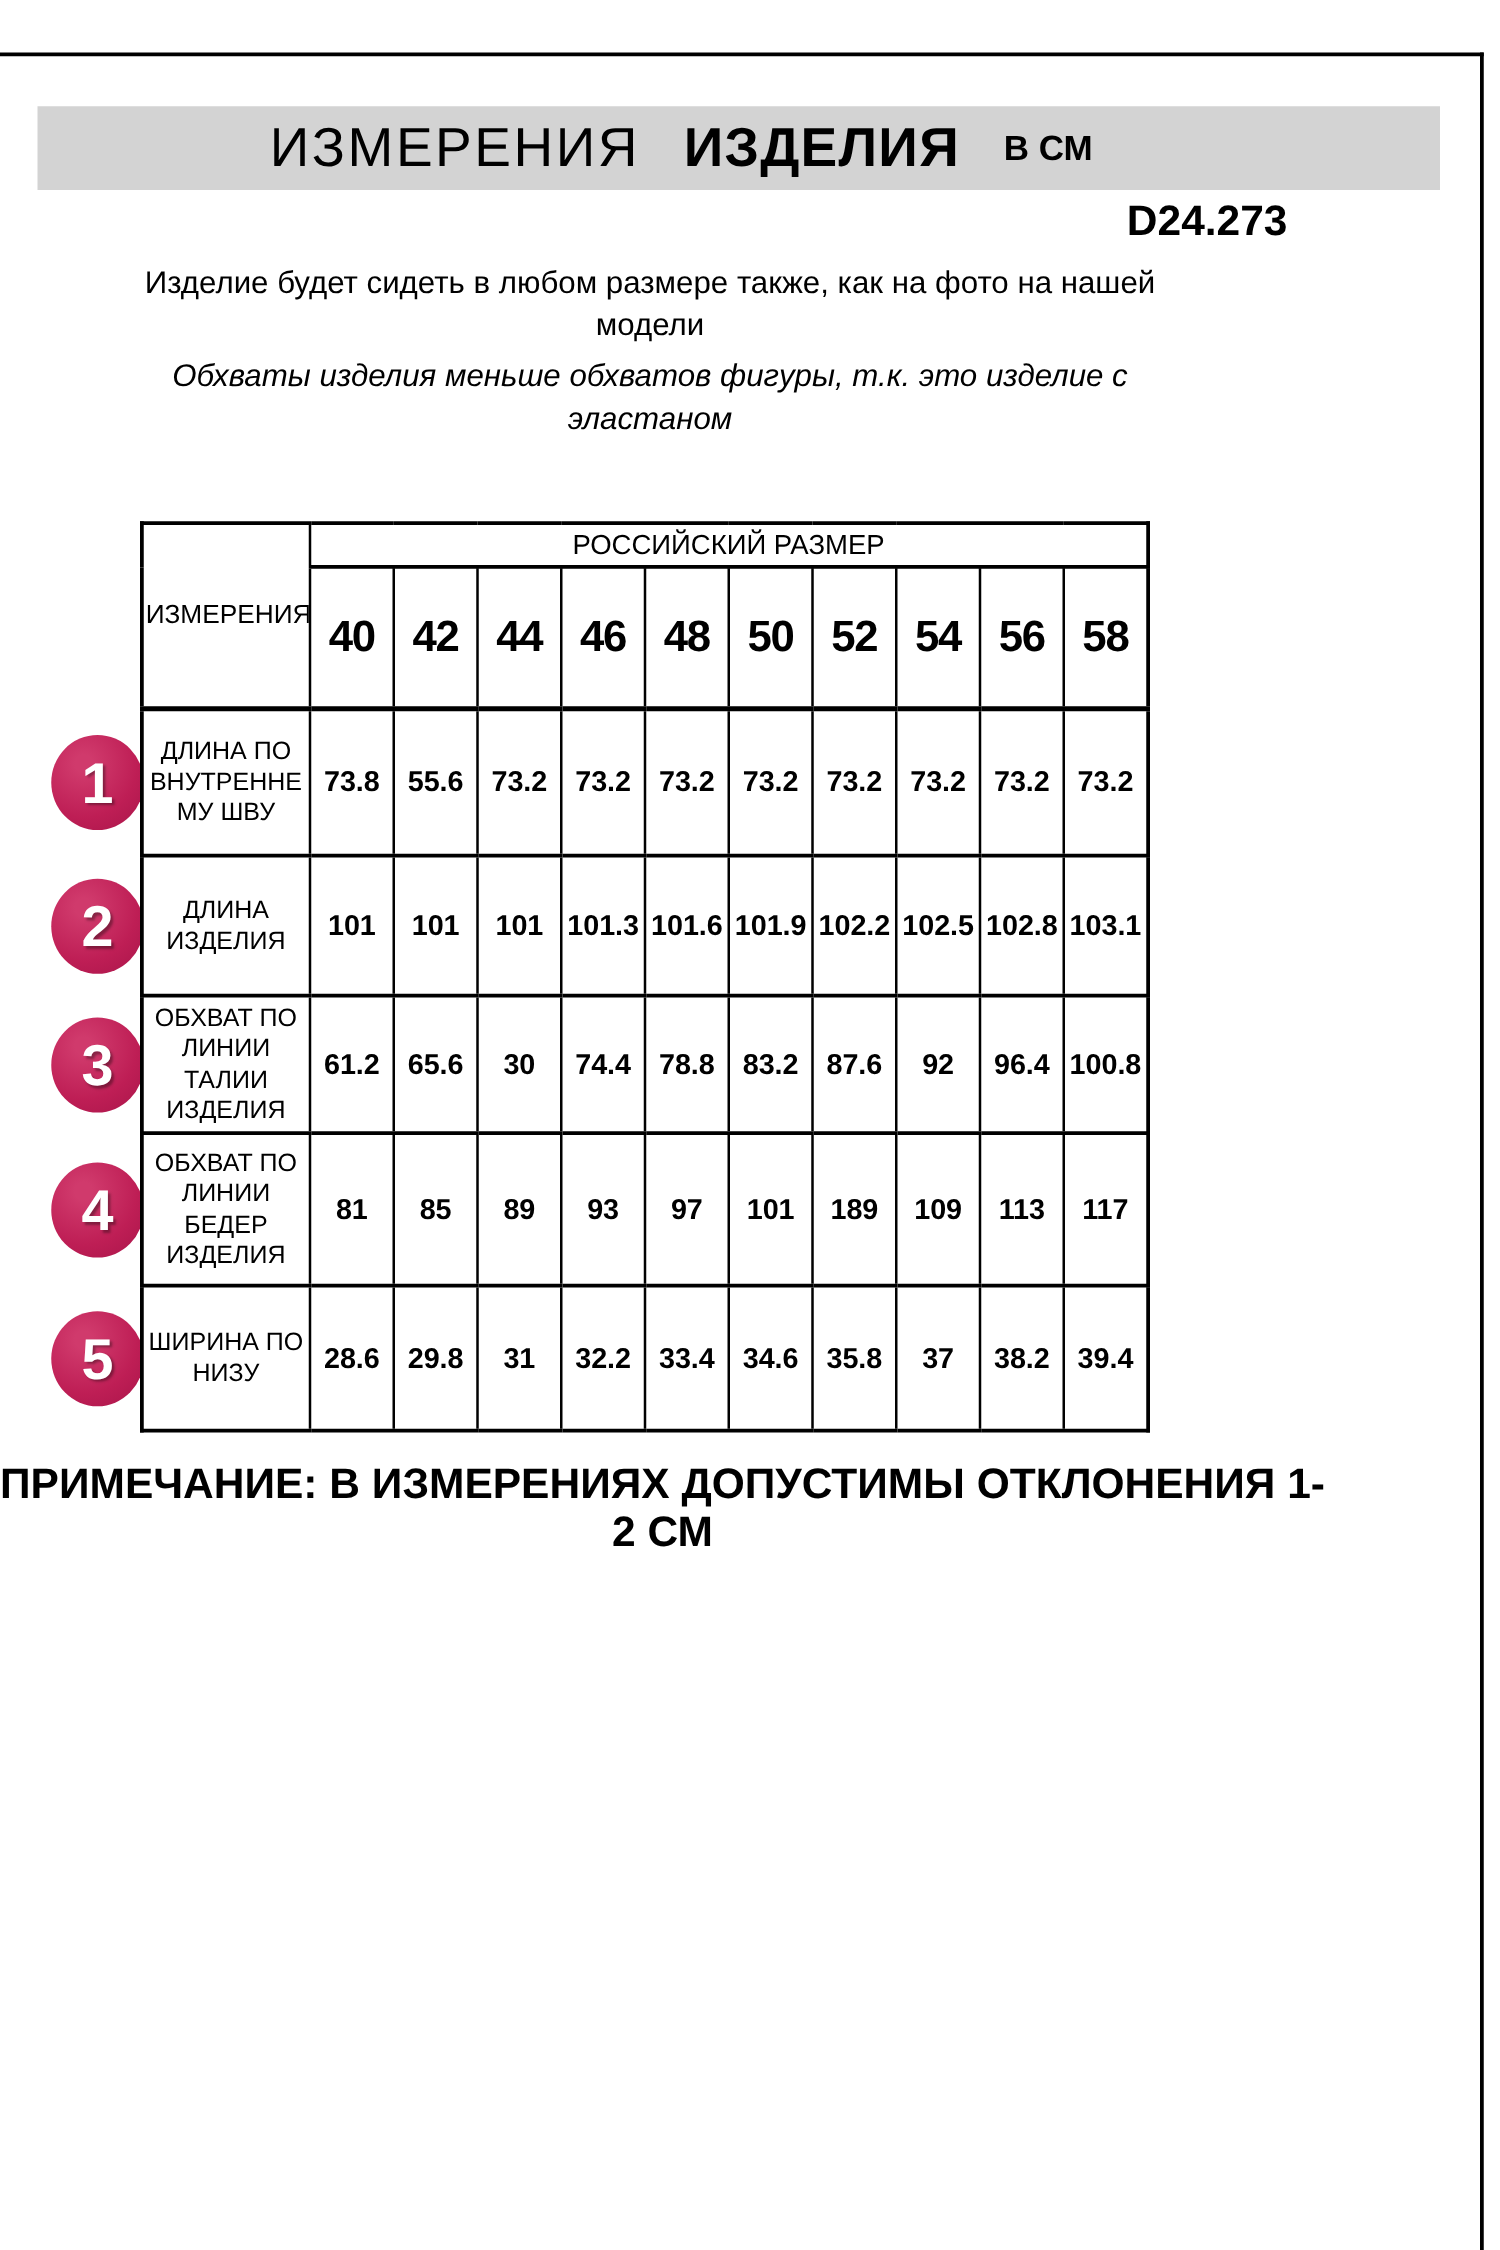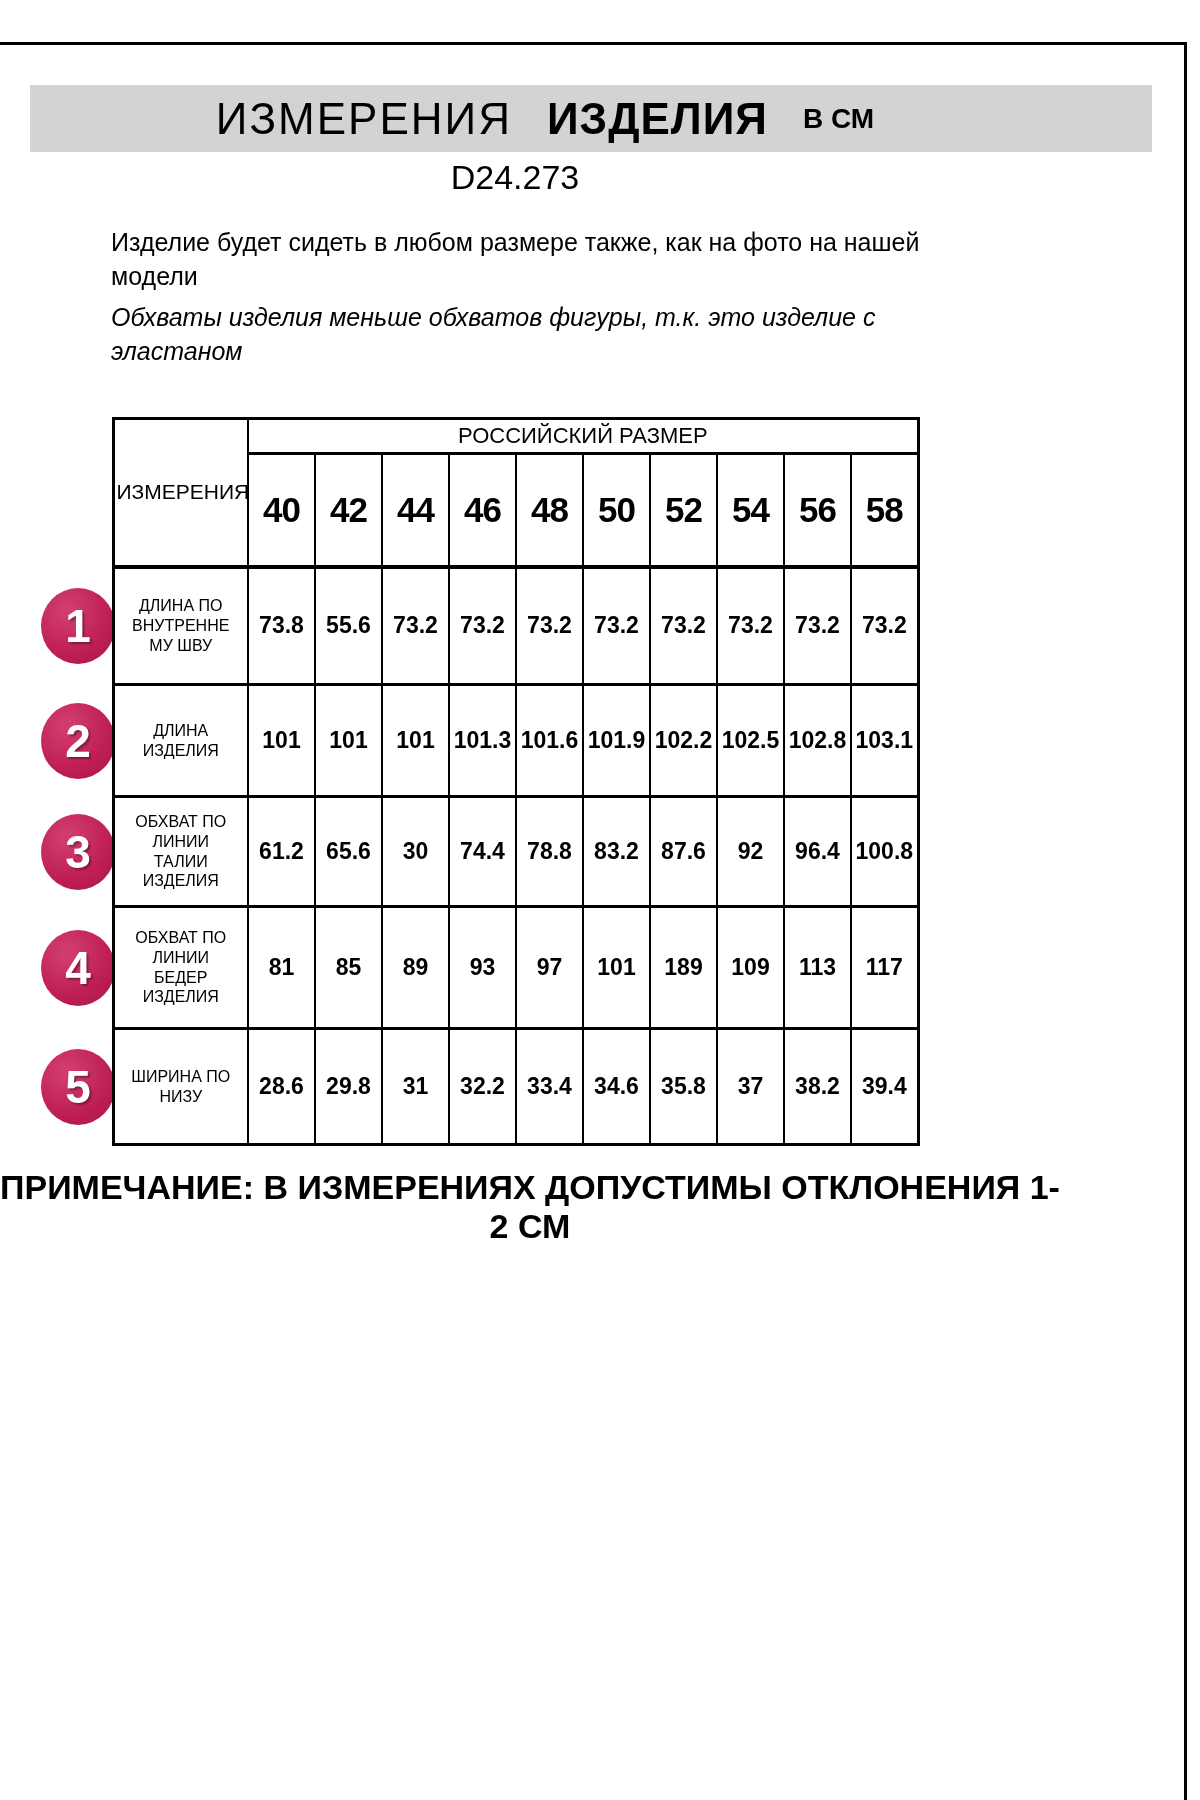--- a/index.html
+++ b/index.html
@@ -26,25 +26,25 @@
     display: flex; align-items: center; justify-content: center;
     gap: 35px;
     padding-right: 92px;
     box-sizing: border-box;
   }
   .title-band .t1 { font-size: 44px; font-weight: 400; letter-spacing: 2px; }
   .title-band .t2 { font-size: 44px; font-weight: 700; letter-spacing: 1px; }
   .title-band .t3 { font-size: 28px; font-weight: 700; }
   .product-code {
     position: absolute; left: 0; top: 158px; width: 1030px;
-    text-align: center; font-size: 34px; font-weight: 400;
+    text-align: right; font-size: 34px; font-weight: 700;
   }
   .intro {
     position: absolute; left: 95px; width: 850px;
-    margin: 16px; text-align: left;
+    margin: 0; text-align: center;
     font-size: 25px; line-height: 1.35; font-weight: 400;
   }
   .intro.p1 { top: 210px; }
   .intro.p2 { top: 285px; font-style: italic; }
 
   .size-table-wrap { position: absolute; left: 0; top: 417px; }
   table.size-table {
     border-collapse: collapse;
     table-layout: fixed;
     width: 918px;
@@ -60,21 +60,21 @@
     padding: 0 2px;
     overflow: hidden;
   }
   td.badge-td { border: none; padding: 0; }
   tr.hrow1 { height: 35px; }
   tr.hrow2 { height: 113px; }
   td.group  { font-size: 22px; font-weight: 400; }
   td.corner { font-size: 21px; font-weight: 400; border-left-width: 3px; border-bottom-width: 4px; }
   td.size-cell { font-size: 35px; font-weight: 700; letter-spacing: -1px; border-bottom-width: 4px; }
   td.label-cell {
-    font-size: 16px; line-height: 1.22;
+    font-size: 20px; line-height: 1.22;
     white-space: pre-line; border-left-width: 3px;
   }
   td.value-cell { font-size: 23px; font-weight: bold; }
   td.last-col { border-right-width: 3px; }
   .badge {
     width: 74px; height: 76px;
     margin-left: 41px;
     border-radius: 50%;
     background: radial-gradient(circle at 35% 30%, #d03a6c 10%, #be1e55 60%, #a9154a 100%);
     color: #fff;

